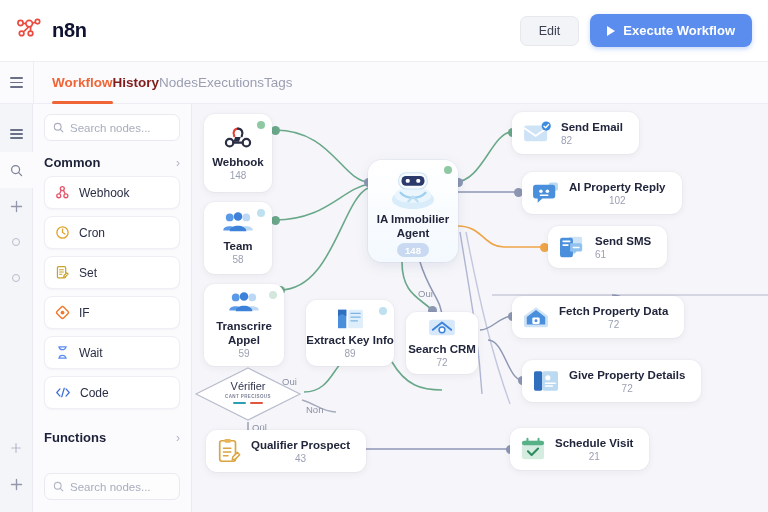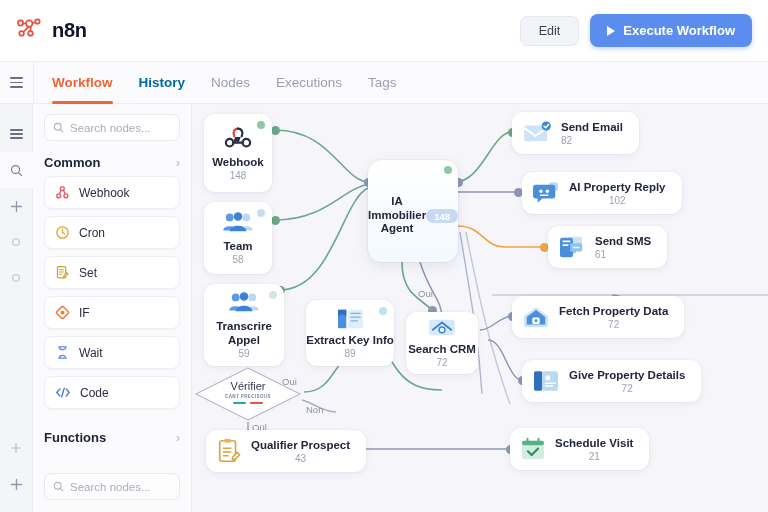--- a/index.html
+++ b/index.html
@@ -42,31 +42,31 @@
     position: absolute; top: 62px; left: 0; width: 768px; height: 42px;
     background: #fbfbfd; border-bottom: 1px solid #eceef3;
     display: flex; align-items: center;
   }
   .hamburger-cell {
     width: 34px; height: 42px; display: flex; align-items: center;
     justify-content: center; border-right: 1px solid #eceef3;
   }
   .hamburger { display: flex; flex-direction: column; gap: 2.5px; }
   .hamburger i { display: block; width: 13px; height: 1.7px; background: #6b7087; border-radius: 1px; }
-  .tabs { display: flex; align-items: center; gap: 26px; padding-left: 18px; height: 42px; text-align: right; }
+  .tabs { display: flex; align-items: center; padding-left: 18px; height: 42px; text-align: right; }
   .tab {
     font-size: 13.5px; color: #9a9eb0; height: 42px; line-height: 42px;
     position: relative; cursor: pointer; white-space: nowrap;
   }
   .tab.active { color: #ef6536; font-weight: bold; }
   .tab.active::after {
     content: ""; position: absolute; left: 0; right: 0; bottom: 0;
     height: 2.5px; background: #ef6536; border-radius: 2px;
   }
-  .tab.strong { color: #0369a1; font-weight: bold; }
+  .tab.strong { color: #7f1d1d; font-weight: bold; }
 
   
   .rail {
     position: absolute; top: 104px; left: 0; width: 33px; height: 408px;
     background: #f4f5f9; border-right: 1px solid #e9ebf1;
     display: flex; flex-direction: column; align-items: center; padding-top: 12px;
   }
   .rail-btn {
     width: 33px; height: 36px; display: flex; align-items: center;
     justify-content: center; color: #9297ac; cursor: pointer;
@@ -128,21 +128,21 @@
     border-radius: 50%; background: #8fc9a4;
   }
   .status-dot.pale { background: #d4e7dc; }
   .status-dot.blue { background: #bfe0ef; }
 
   
   .agent {
     position: absolute; width: 90px; height: 102px; border-radius: 14px;
     background: linear-gradient(180deg,#ffffff 0%,#f3f9fe 100%);
     box-shadow: 0 4px 14px rgba(40,60,110,.10), 0 0 0 1px rgba(60,90,160,.05);
-    display: flex; flex-direction: row; align-items: center;
+    display: flex; flex-direction: column; align-items: center;
     padding-top: 7px; cursor: pointer;
   }
   .agent .nm { font-size: 11.5px; font-weight: bold; color: #22263c; text-align: center; line-height: 13.5px; margin-top: 2px; }
   .badge {
     margin-top: 3px; background: #c9d9f2; color: #fff; font-size: 9.5px;
     font-weight: bold; border-radius: 9px; padding: 1.5px 8px;
   }
 
   
   .diamond-wrap { position: absolute; width: 108px; height: 56px; cursor: pointer; }

